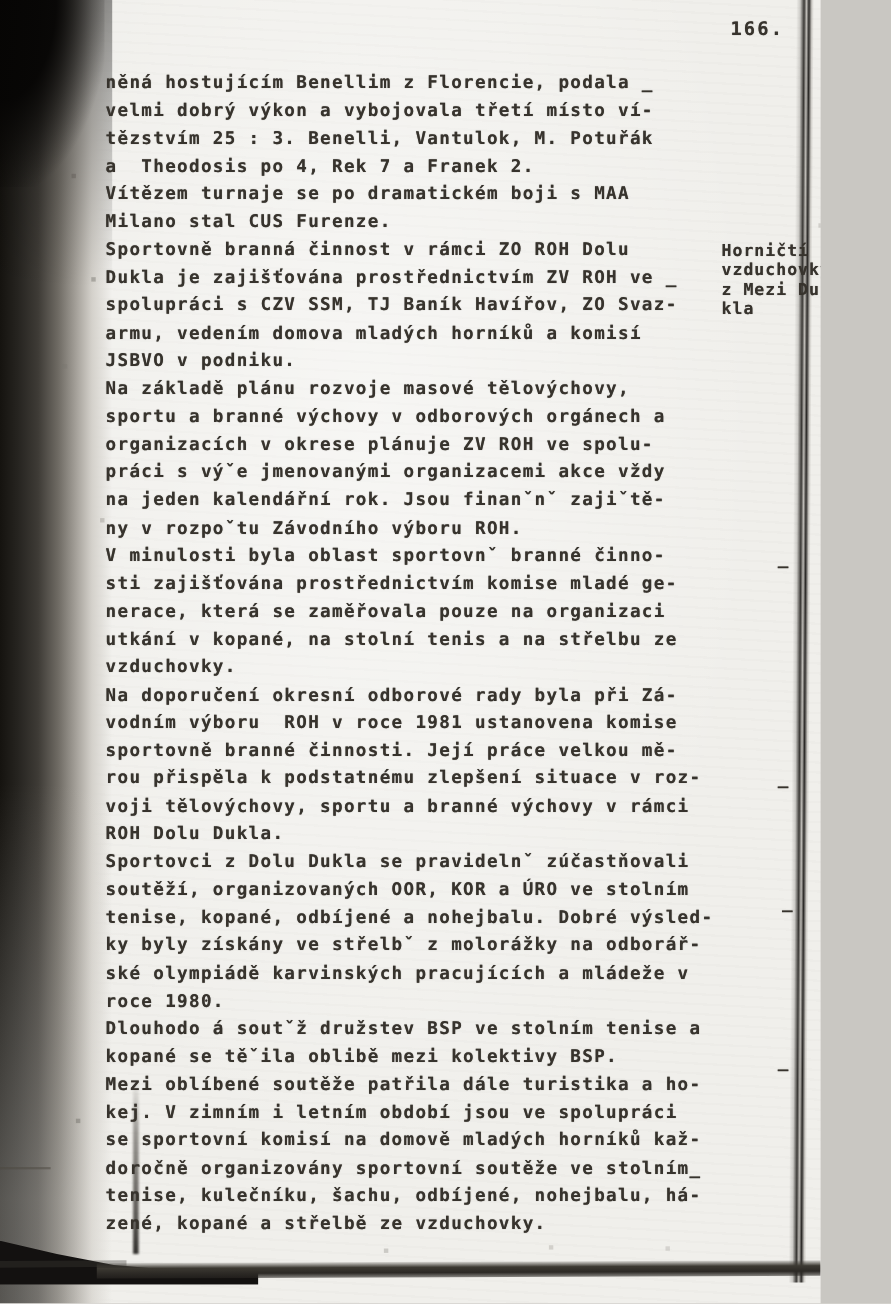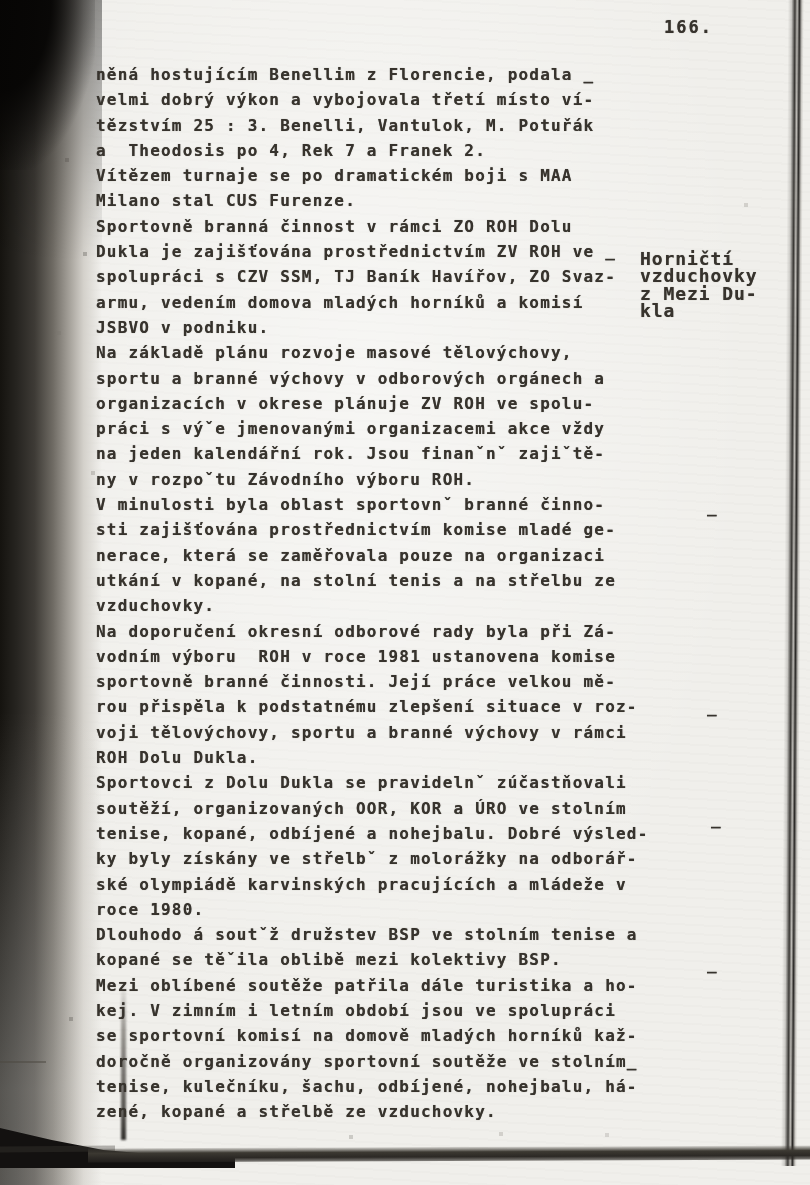--- a/index.html
+++ b/index.html
@@ -1,17 +1,17 @@
 <!DOCTYPE html>
 <html style="--paper: #f0efeb; --ink: #37332d;"><head>
 <meta charset="utf-8">
 <style>
   html,body { margin:0; padding:0; background:#c9c7c2; }
   .scan {
-    position:relative; width:810px; height:1185px; overflow:hidden;
+    position:relative; width:746px; height:1185px; overflow:hidden;
     background-color:var(--paper,#f0efeb);
     background-image:
       radial-gradient(ellipse at 45% 32%, rgba(255,255,255,.45), rgba(255,255,255,0) 62%),
       repeating-linear-gradient(3deg, rgba(0,0,0,0) 0 7px, rgba(90,85,78,.02) 7px 9px);
     font-family:"DejaVu Sans Mono", monospace;
     color:var(--ink,#37332d);
     text-decoration:underline;
   }
   
   .binding {
@@ -82,25 +82,24 @@
     font-size:17px; font-weight:700; letter-spacing:2px;
     text-shadow:0 0 .7px rgba(56,52,46,.75);
   }
   .body-text {
     position:absolute; left:96px; top:62px;
     font-size:16px; line-height:25.3px; letter-spacing:1.2px;
     font-weight:700; white-space:pre;
     text-shadow:0 0 .7px rgba(56,52,46,.7);
   }
   .margin-note {
-    position:absolute; left:640px; top:220px;
-    font-size:18px; line-height:17.4px; letter-spacing:.9px;
+    position:absolute; left:656px; top:220px;
+    font-size:15px; line-height:17.4px; letter-spacing:.9px;
     font-weight:700; white-space:pre;
     text-shadow:0 0 .7px rgba(56,52,46,.7);
-    margin-top:30px;
   }
   .cmark {
     position:absolute; font-size:16px; font-weight:700;
     text-shadow:0 0 .7px rgba(56,52,46,.7);
   }
 </style>
 </head>
 <body>
 
 <div class="scan">

